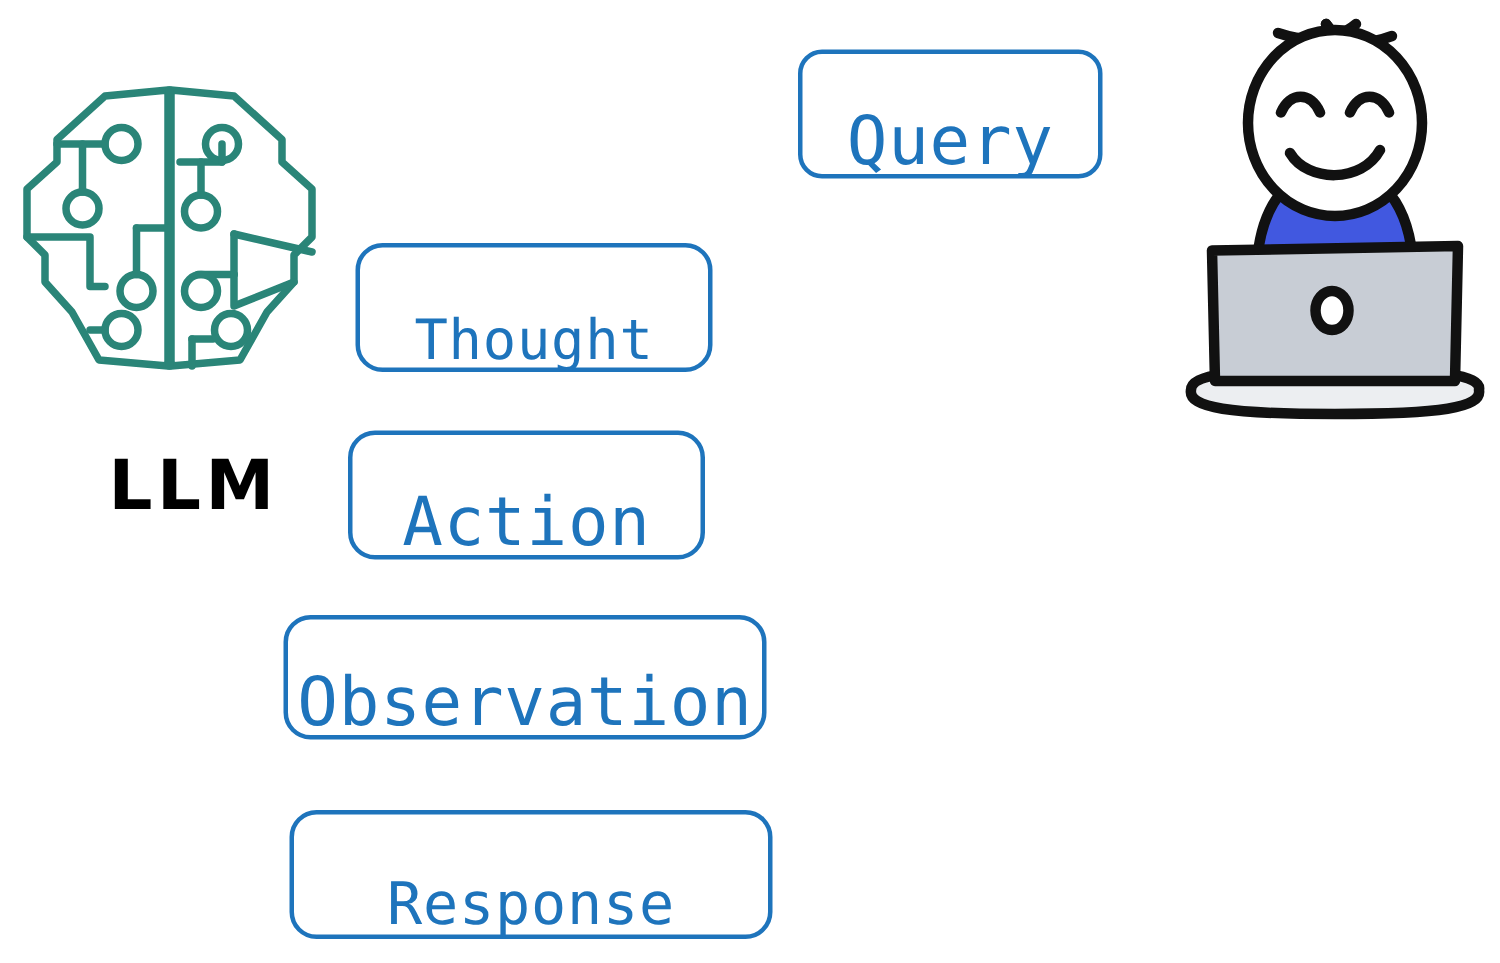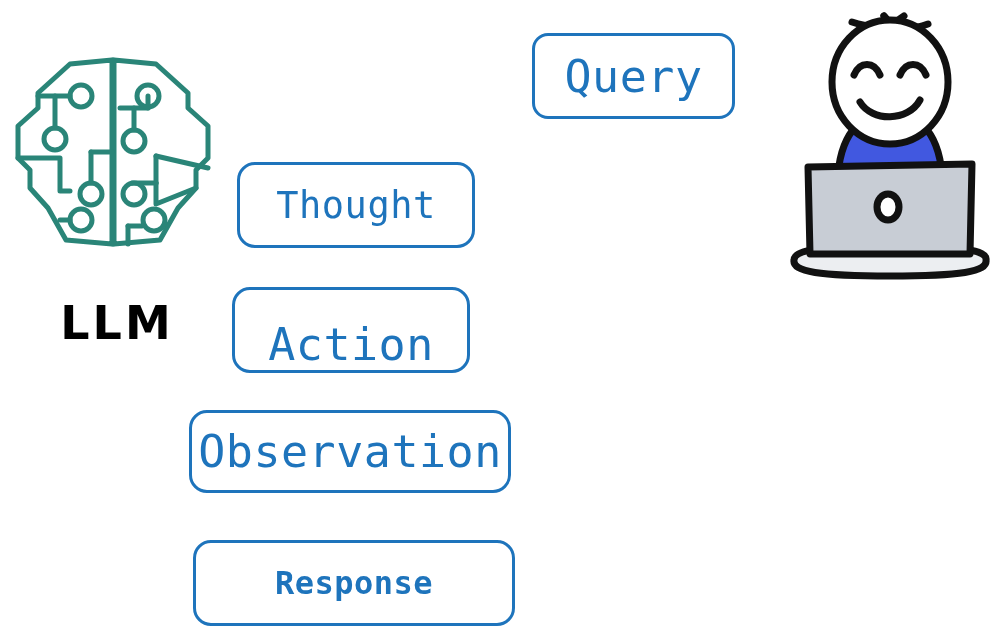--- a/index.html
+++ b/index.html
@@ -20,21 +20,21 @@
   }
 
   
   .label-box {
     position: absolute;
     box-sizing: border-box;
     border: 3px solid #1e74bc;
     border-radius: 18px;
     background: #ffffff;
     display: flex;
-    align-items: center;
+    align-items: flex-end;
     justify-content: center;
   }
   .label-box .label-text {
     color: #1e74bc;
     font-family: "DejaVu Sans Mono", "Liberation Mono", monospace;
     font-weight: 400;
     letter-spacing: 0.5px;
     white-space: nowrap;
     line-height: 1;
   }
@@ -45,40 +45,40 @@
   #box-thought    { left: 237px; top: 162px; width: 238px; height: 86px; }
   #box-thought .label-text { font-size: 37px; }
 
   #box-action     { left: 232px; top: 287px; width: 238px; height: 86px; }
   #box-action .label-text  { font-size: 45px; margin-top: 28px; }
 
   #box-observation{ left: 189px; top: 410px; width: 322px; height: 83px; }
   #box-observation .label-text { font-size: 45px; }
 
   #box-response   { left: 193px; top: 540px; width: 322px; height: 86px; }
-  #box-response .label-text { font-size: 32px; font-weight: bold; }
+  #box-response .label-text { font-size: 39px; }
 
   
   #llm-group {
     position: absolute;
     left: 8px;
     top: 48px;
     width: 210px;
     height: 270px;
   }
   #brain-icon {
     position: absolute;
     left: 0;
     top: 0;
     width: 210px;
     height: 205px;
   }
   #llm-caption {
     position: absolute;
-    left: 4px;
+    left: 16px;
     top: 252px;
     width: 210px;
     text-align: center;
     font-family: "DejaVu Sans", "Liberation Sans", sans-serif;
     font-weight: 700;
     font-size: 46px;
     letter-spacing: 3px;
     color: #000000;
     line-height: 1;
   }

